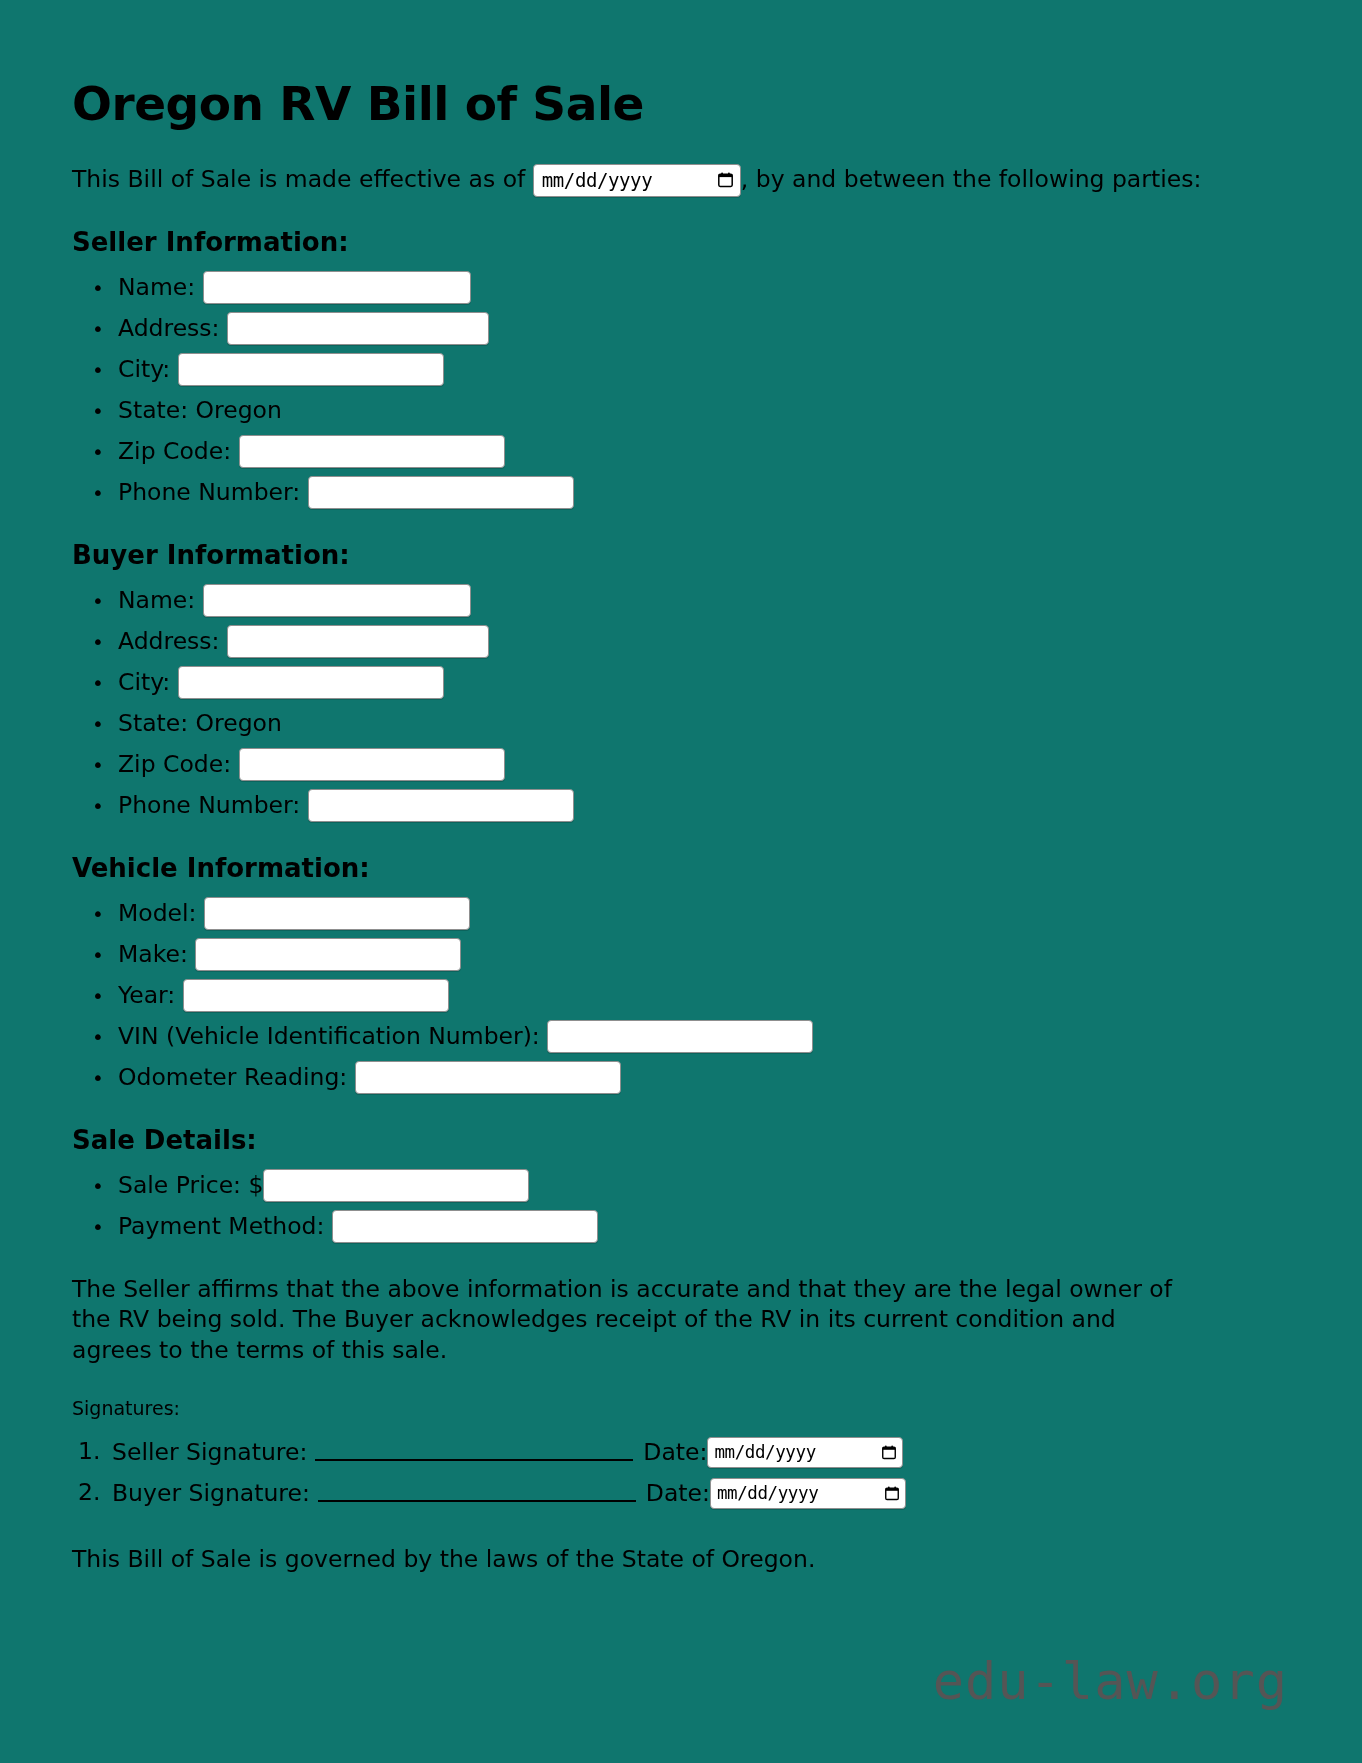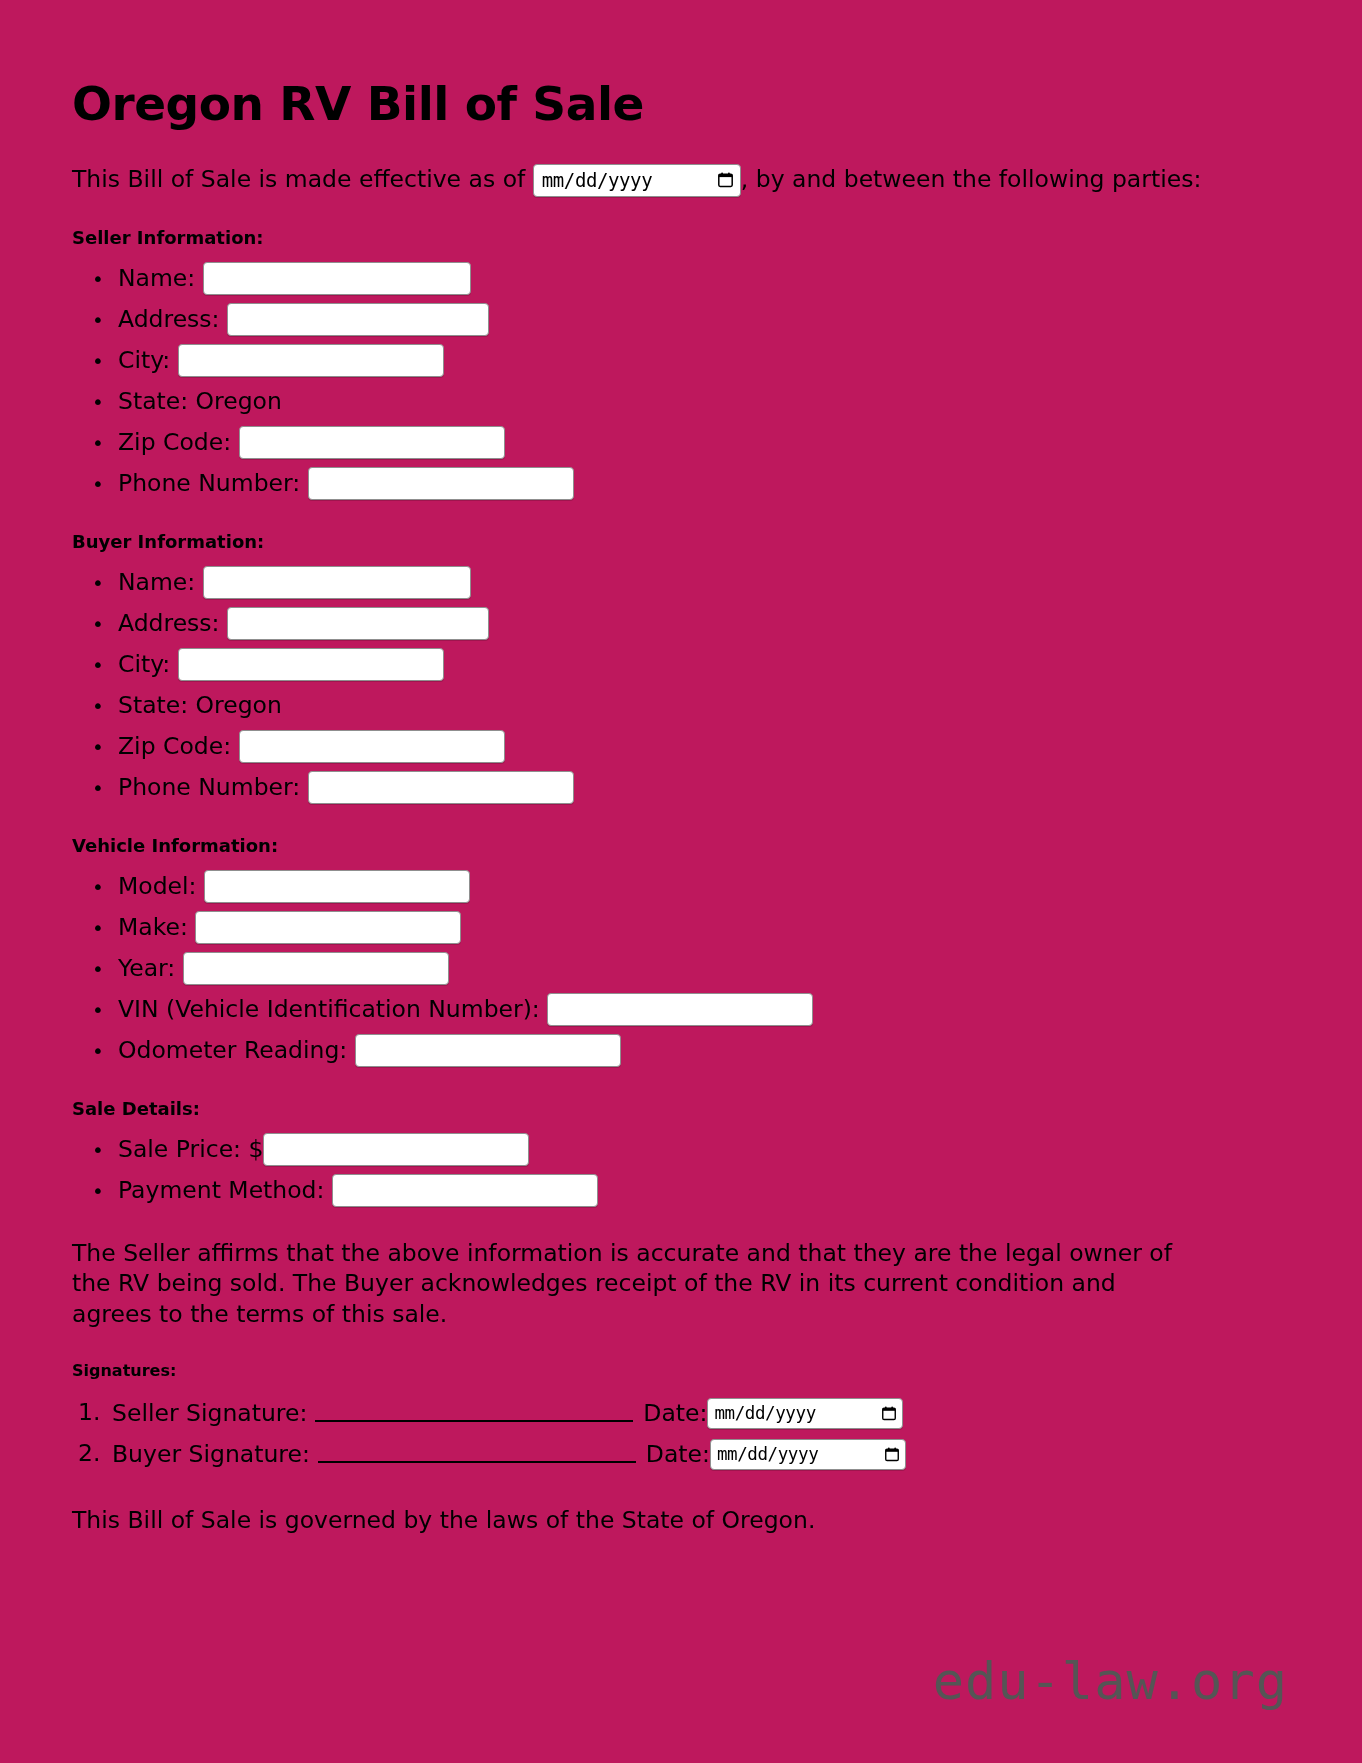--- a/index.html
+++ b/index.html
@@ -17,21 +17,21 @@
     color: #000000;
     overflow: hidden;
   }
 
   .page {
     position: absolute;
     left: 0; top: 0;
     width: 1362px;
     height: 1763px;
     padding: 78px 72px 0 72px;
-    background: #be185d;
+    background: #0f766e;
   }
 
   
   .doc-title {
     font-size: 47px;
     font-weight: bold;
     letter-spacing: -0.5px;
     margin: 0 0 34px 0;
     line-height: 1.1;
   }
@@ -50,21 +50,21 @@
     margin-bottom: 32px;
     max-width: 1120px;
   }
   .para.governed {
     margin-top: 34px;
     margin-bottom: 0;
   }
 
   
   .section-heading {
-    font-size: 18px;
+    font-size: 26px;
     font-weight: bold;
     margin: 0 0 14px 0;
   }
 
   
   ul.fields {
     list-style: none;
     margin: 0 0 30px 0;
     padding: 0 0 0 46px;
   }
@@ -150,22 +150,22 @@
   }
   .cal-icon {
     margin-left: 10px;
     flex: 0 0 auto;
     display: inline-block;
     line-height: 0;
   }
 
   
   .sig-heading {
-    font-size: 16px;
-    font-weight: bold;
+    font-size: 19px;
+    font-weight: normal;
     margin: 0 0 16px 0;
   }
   ol.signatures {
     list-style: none;
     counter-reset: sig;
     margin: 0;
     padding: 0 0 0 40px;
   }
   ol.signatures li {
     counter-increment: sig;

